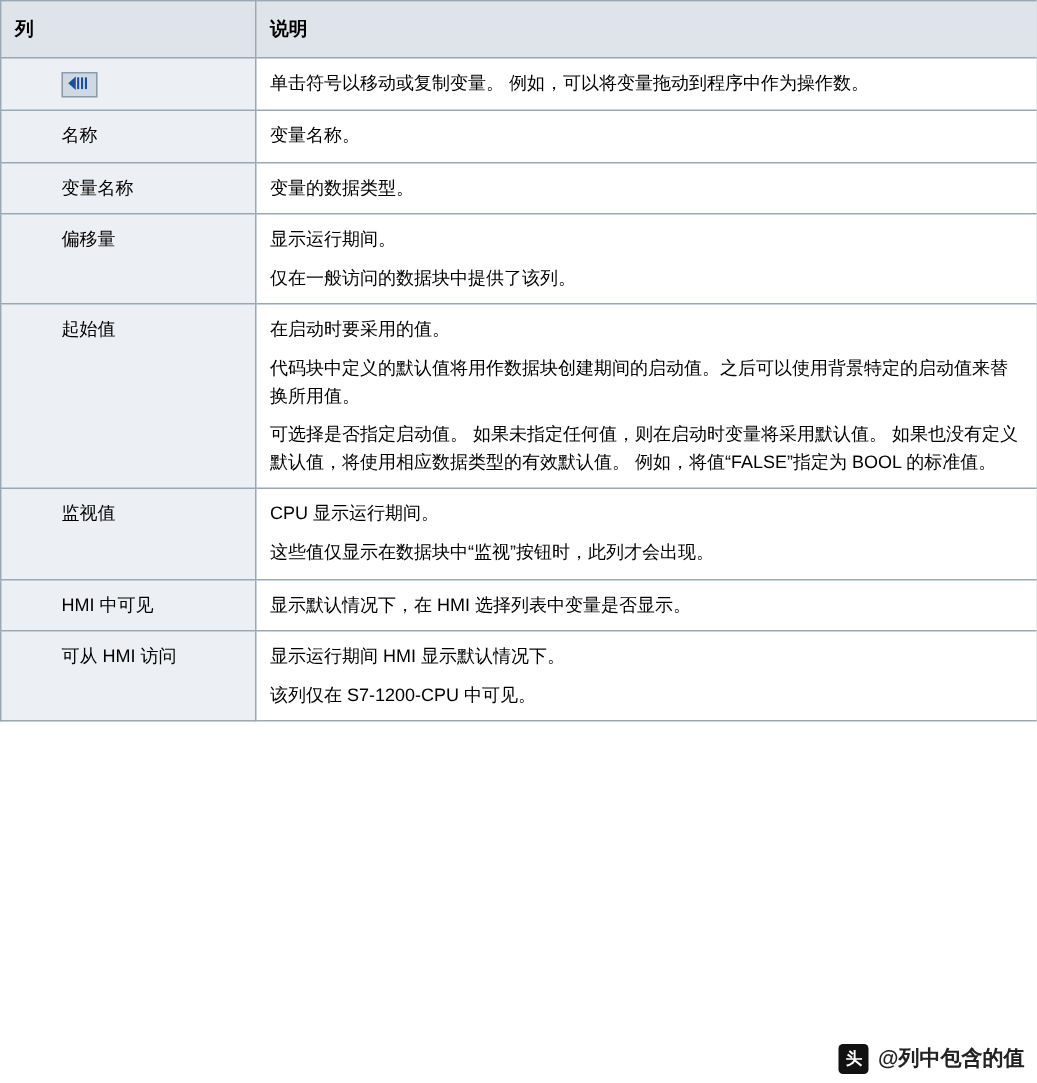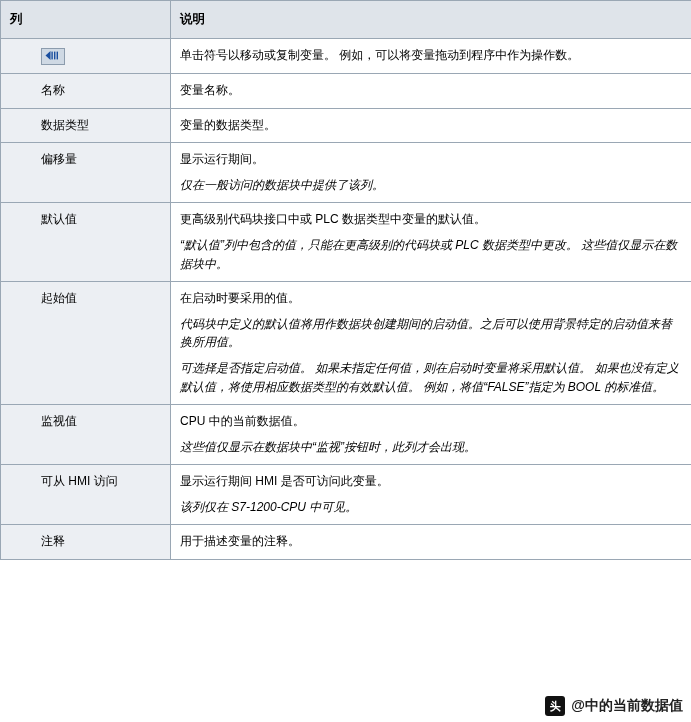--- a/index.html
+++ b/index.html
@@ -46,21 +46,21 @@
   }
   table.spec tbody td.term {
     background: #eceff3;
     font-weight: normal;
     padding-left: 40px;
   }
   table.spec tbody td.desc {
     background: #ffffff;
   }
   .para { margin: 0 0 0 0; }
-  .para + .para { margin-top: 7px; font-style: italic; }
+  .para + .para { margin-top: 7px; }
 
   
   .icon-chip {
     display: inline-block;
     width: 22px;
     height: 15px;
     background: #cfd9e4;
     border: 1px solid #8c9cad;
     position: relative;
     vertical-align: middle;
@@ -134,78 +134,71 @@
       </tr>
 
       <tr>
         <td class="term">名称</td>
         <td class="desc">
           <p class="para">变量名称。</p>
         </td>
       </tr>
 
       <tr>
-        <td class="term">数据类型</td>
+        <td class="term">变量名称</td>
         <td class="desc">
           <p class="para">变量的数据类型。</p>
         </td>
       </tr>
 
       <tr>
         <td class="term">偏移量</td>
         <td class="desc">
           <p class="para">显示运行期间。</p>
           <p class="para">仅在一般访问的数据块中提供了该列。</p>
         </td>
       </tr>
 
-      <tr>
-        <td class="term">默认值</td>
-        <td class="desc">
-          <p class="para">更高级别代码块接口中或 PLC 数据类型中变量的默认值。</p>
-          <p class="para">“默认值”列中包含的值，只能在更高级别的代码块或 PLC 数据类型中更改。 这些值仅显示在数据块中。</p>
-        </td>
-      </tr>
 
       <tr>
         <td class="term">起始值</td>
         <td class="desc">
           <p class="para">在启动时要采用的值。</p>
           <p class="para">代码块中定义的默认值将用作数据块创建期间的启动值。之后可以使用背景特定的启动值来替换所用值。</p>
           <p class="para">可选择是否指定启动值。 如果未指定任何值，则在启动时变量将采用默认值。 如果也没有定义默认值，将使用相应数据类型的有效默认值。 例如，将值“FALSE”指定为 BOOL 的标准值。</p>
         </td>
       </tr>
 
       <tr>
         <td class="term">监视值</td>
         <td class="desc">
-          <p class="para">CPU 中的当前数据值。</p>
+          <p class="para">CPU 显示运行期间。</p>
           <p class="para">这些值仅显示在数据块中“监视”按钮时，此列才会出现。</p>
         </td>
       </tr>
 
 
 
+      <tr>
+        <td class="term">HMI 中可见</td>
+        <td class="desc">
+          <p class="para">显示默认情况下，在 HMI 选择列表中变量是否显示。</p>
+        </td>
+      </tr>
 
       <tr>
         <td class="term">可从 HMI 访问</td>
         <td class="desc">
-          <p class="para">显示运行期间 HMI 是否可访问此变量。</p>
+          <p class="para">显示运行期间 HMI 显示默认情况下。</p>
           <p class="para">该列仅在 S7-1200-CPU 中可见。</p>
         </td>
       </tr>
 
-      <tr>
-        <td class="term">注释</td>
-        <td class="desc">
-          <p class="para">用于描述变量的注释。</p>
-        </td>
-      </tr>
 
     </tbody>
   </table>
 
   <div class="watermark">
     <span class="mark">头条</span>
-    <span>@中的当前数据值</span>
+    <span>@列中包含的值</span>
   </div>
 
 </div>
 
 </body></html>

